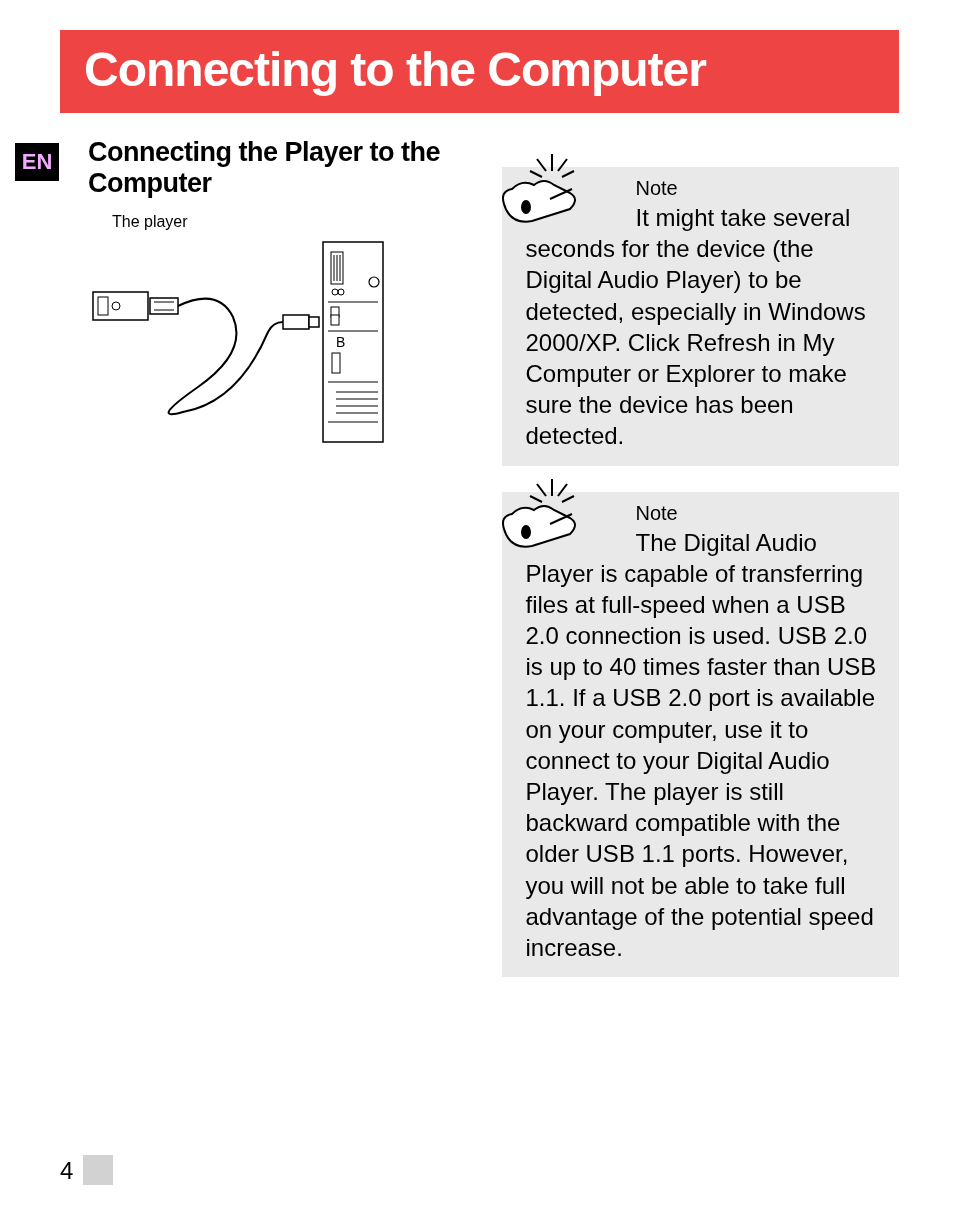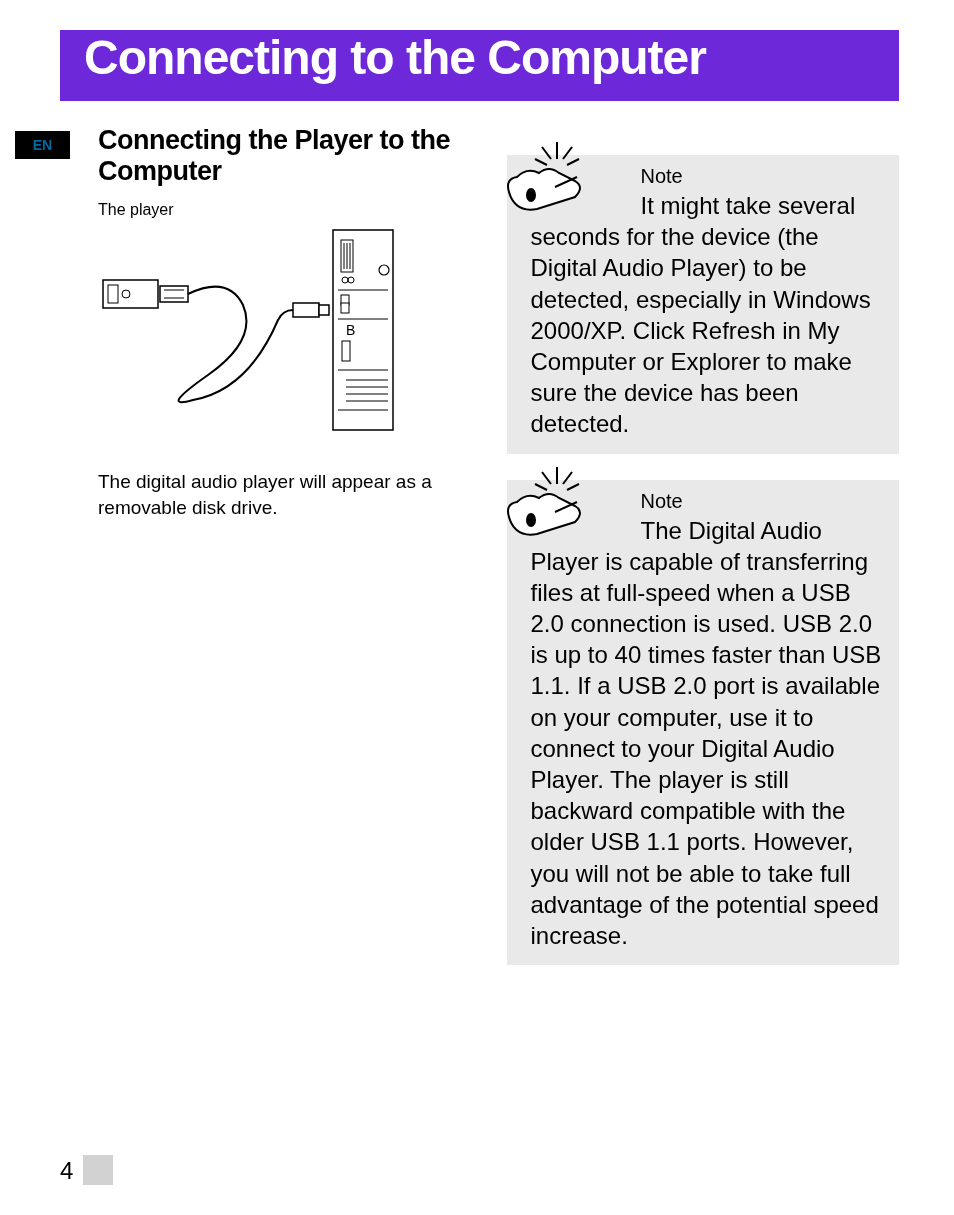--- a/index.html
+++ b/index.html
@@ -8,46 +8,46 @@
     height: 1215px;
     background: #fff;
     font-family: Arial, Helvetica, sans-serif;
     color: #000;
     position: relative;
   }
   .page {
     padding: 30px 55px 30px 15px;
   }
   .title-bar {
-    background: #6d28d9;
+    background: #ef4444;
     color: #fff;
-    padding: 0 24px 16px 24px;
+    padding: 12px 24px 16px 24px;
     margin-left: 45px;
     margin-bottom: 24px;
   }
   .title-bar h1 {
     font-size: 48px;
     font-weight: 900;
     letter-spacing: -1px;
   }
   .content-wrap {
     display: flex;
     gap: 28px;
   }
   .lang-tab {
     flex: 0 0 45px;
   }
   .lang-badge {
     background: #000;
-    color: #0369a1;
+    color: #f0abfc;
     font-weight: 700;
-    font-size: 14px;
+    font-size: 22px;
     text-align: center;
     padding: 6px 4px;
-    width: 55px;
+    width: 44px;
     margin-top: 6px;
   }
   .columns {
     display: flex;
     gap: 16px;
     flex: 1;
   }
   .col {
     flex: 1;
     min-width: 0;
@@ -60,20 +60,21 @@
     letter-spacing: -0.5px;
   }
   .body-text {
     font-size: 19px;
     line-height: 1.35;
     margin-bottom: 18px;
   }
   .caption {
     font-size: 16px;
     margin-bottom: 6px;
+    margin-left: 24px;
   }
   .diagram {
     margin-bottom: 30px;
   }
   .note-box {
     background: #e9e9ea;
     padding: 10px 14px 14px 24px;
     margin-bottom: 26px;
     position: relative;
   }
@@ -170,21 +171,20 @@
             <rect x="244" y="116" width="8" height="20" fill="#fff" stroke="#000"></rect>
             <line x1="240" y1="145" x2="290" y2="145" stroke="#000"></line>
             <line x1="248" y1="155" x2="290" y2="155" stroke="#000"></line>
             <line x1="248" y1="162" x2="290" y2="162" stroke="#000"></line>
             <line x1="248" y1="169" x2="290" y2="169" stroke="#000"></line>
             <line x1="248" y1="176" x2="290" y2="176" stroke="#000"></line>
             <line x1="240" y1="185" x2="290" y2="185" stroke="#000"></line>
           </svg>
         </div>
 
-        <p class="body-text">The digital audio player will appear as a removable disk drive.</p>
       </div>
 
       <div class="col">
 
         <div class="note-box" style="margin-top:30px;">
           <svg class="note-icon" viewBox="0 0 110 80">
             <g stroke="#000" stroke-width="2" fill="#fff">
               <line x1="60" y1="5" x2="60" y2="22"></line>
               <line x1="45" y1="10" x2="54" y2="22"></line>
               <line x1="75" y1="10" x2="66" y2="22"></line>

